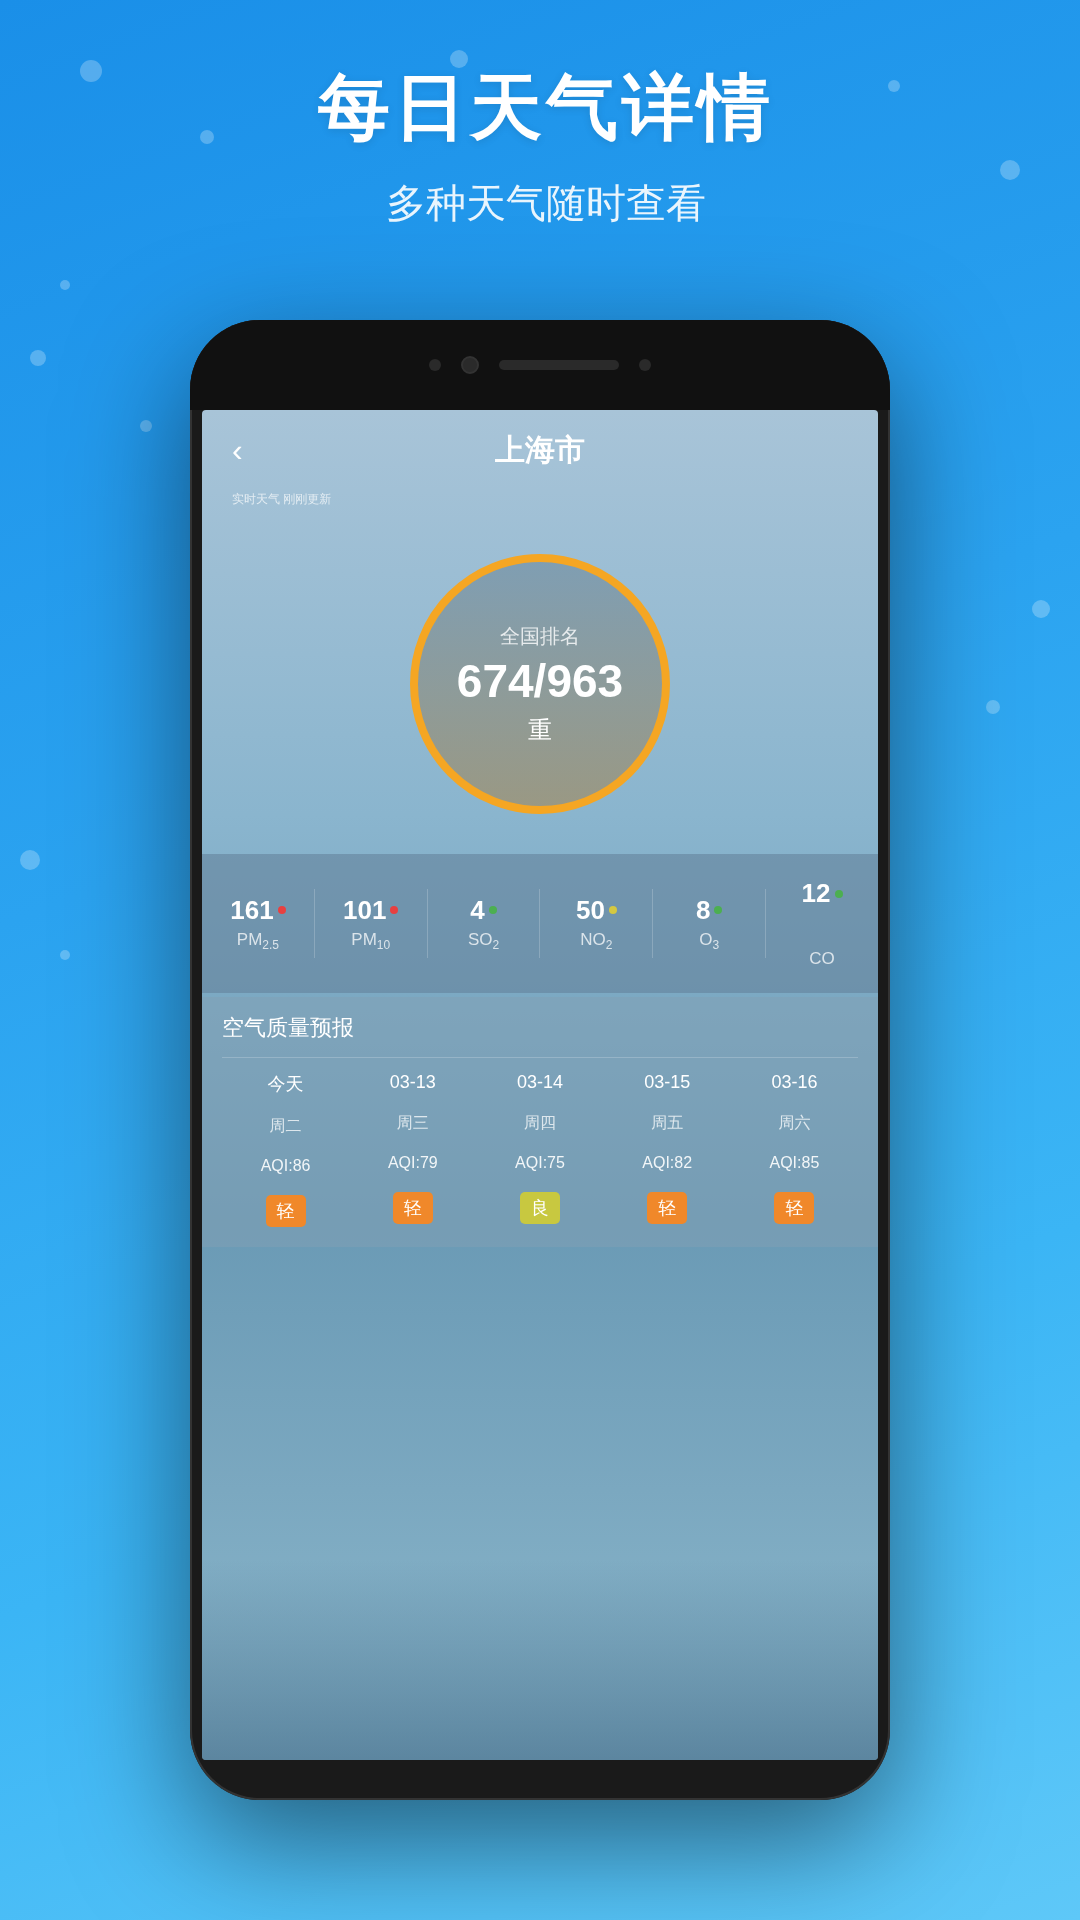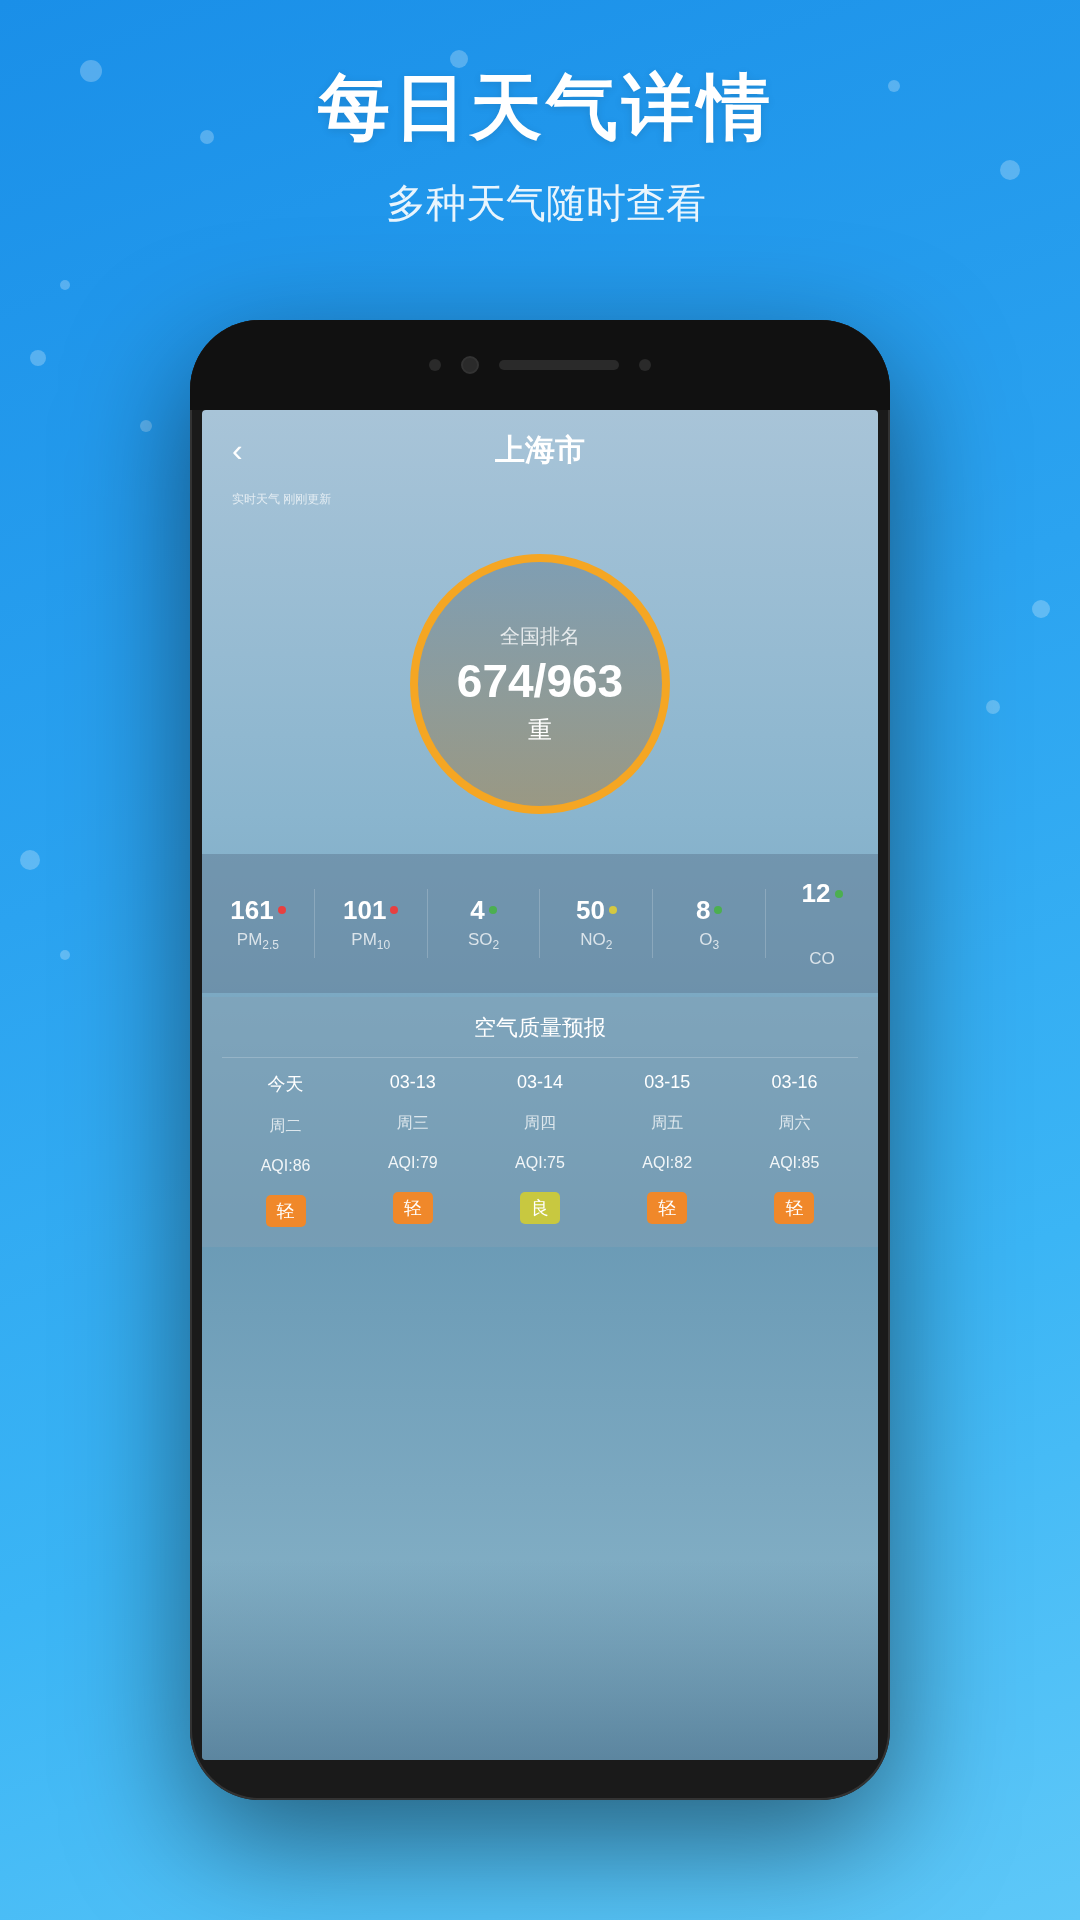--- a/index.html
+++ b/index.html
@@ -220,21 +220,20 @@
     
     .forecast-section {
       background: rgba(130,160,180,0.5);
       padding: 16px 20px 20px;
       margin-top: 4px;
     }
     .forecast-title {
       font-size: 22px;
       color: #fff;
       margin-bottom: 14px;
-      text-align: center;
     }
     .forecast-row {
       display: flex;
       border-top: 1px solid rgba(255,255,255,0.2);
       padding-top: 14px;
     }
     .forecast-col {
       flex: 1;
       display: flex;
       flex-direction: column;

